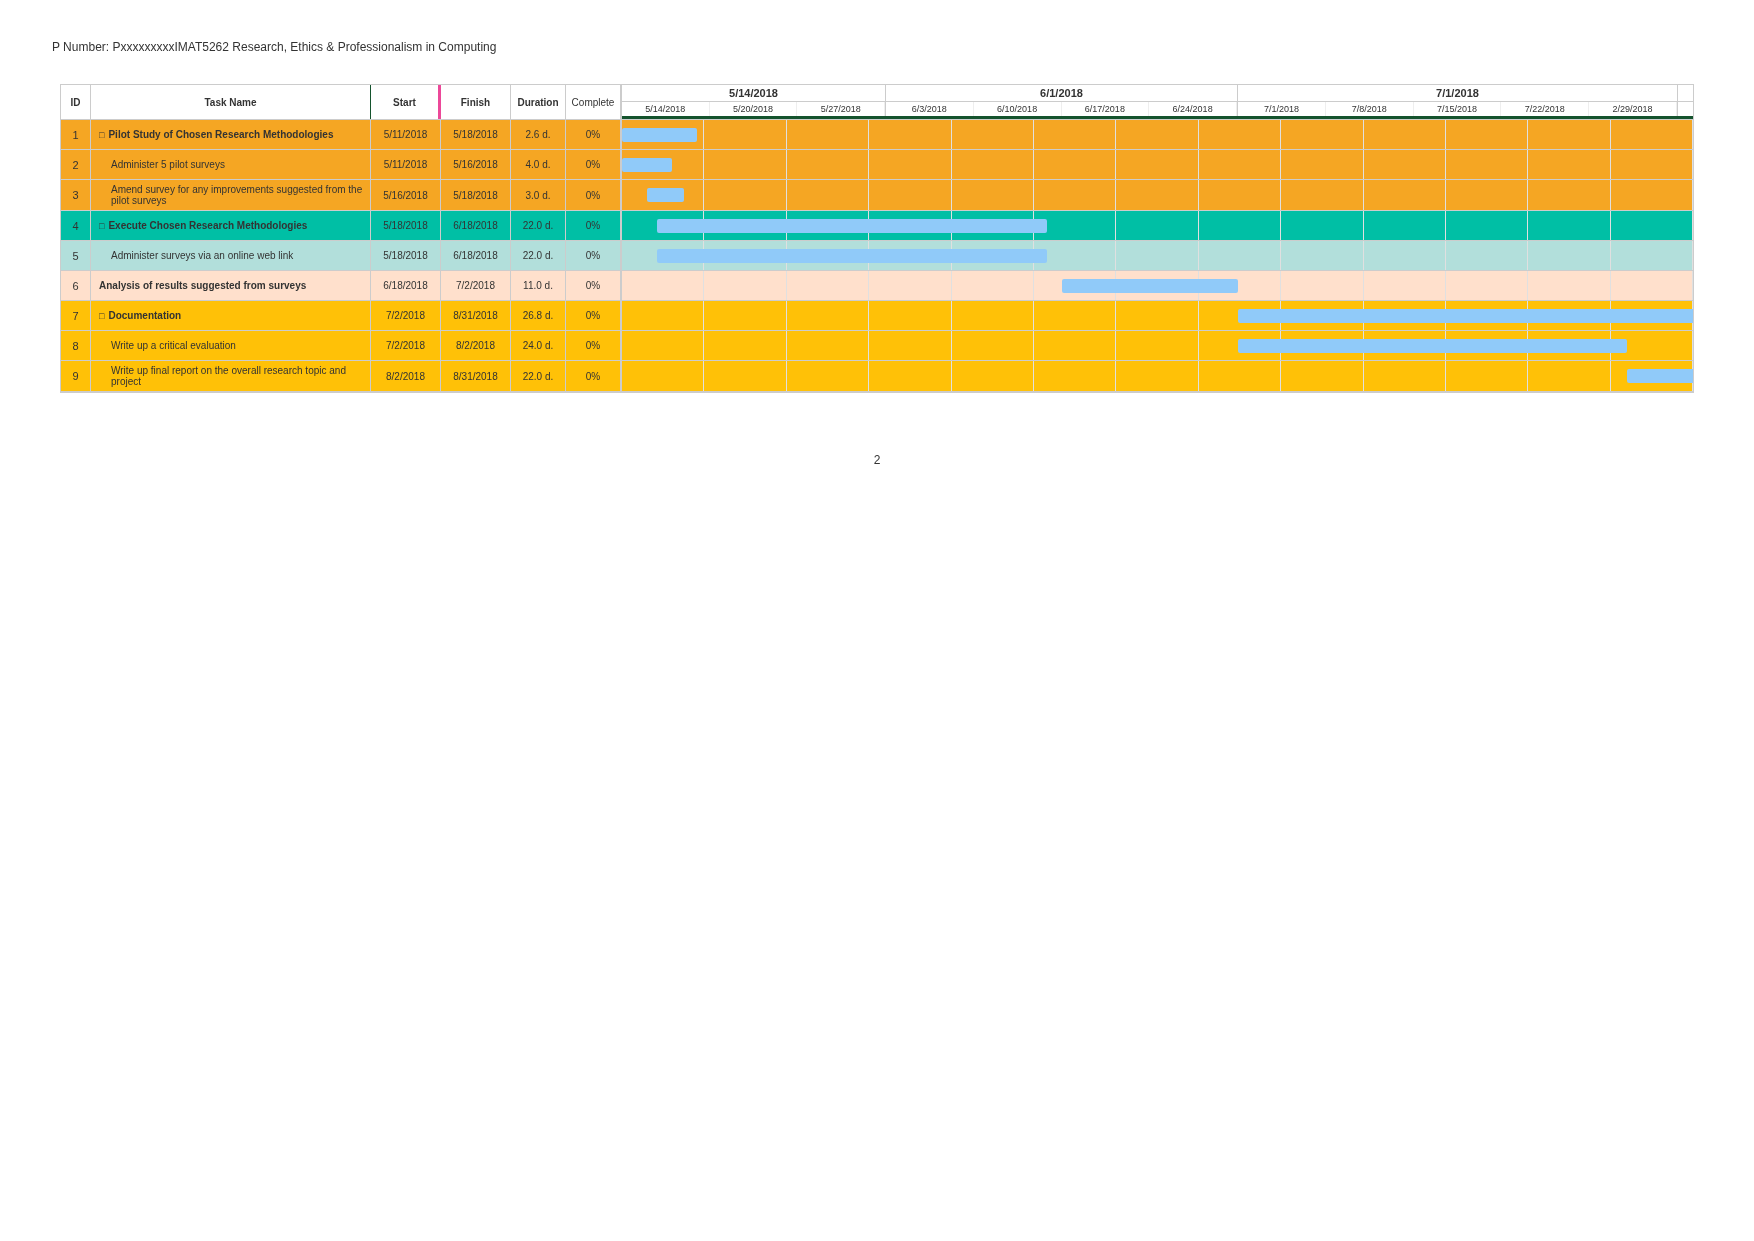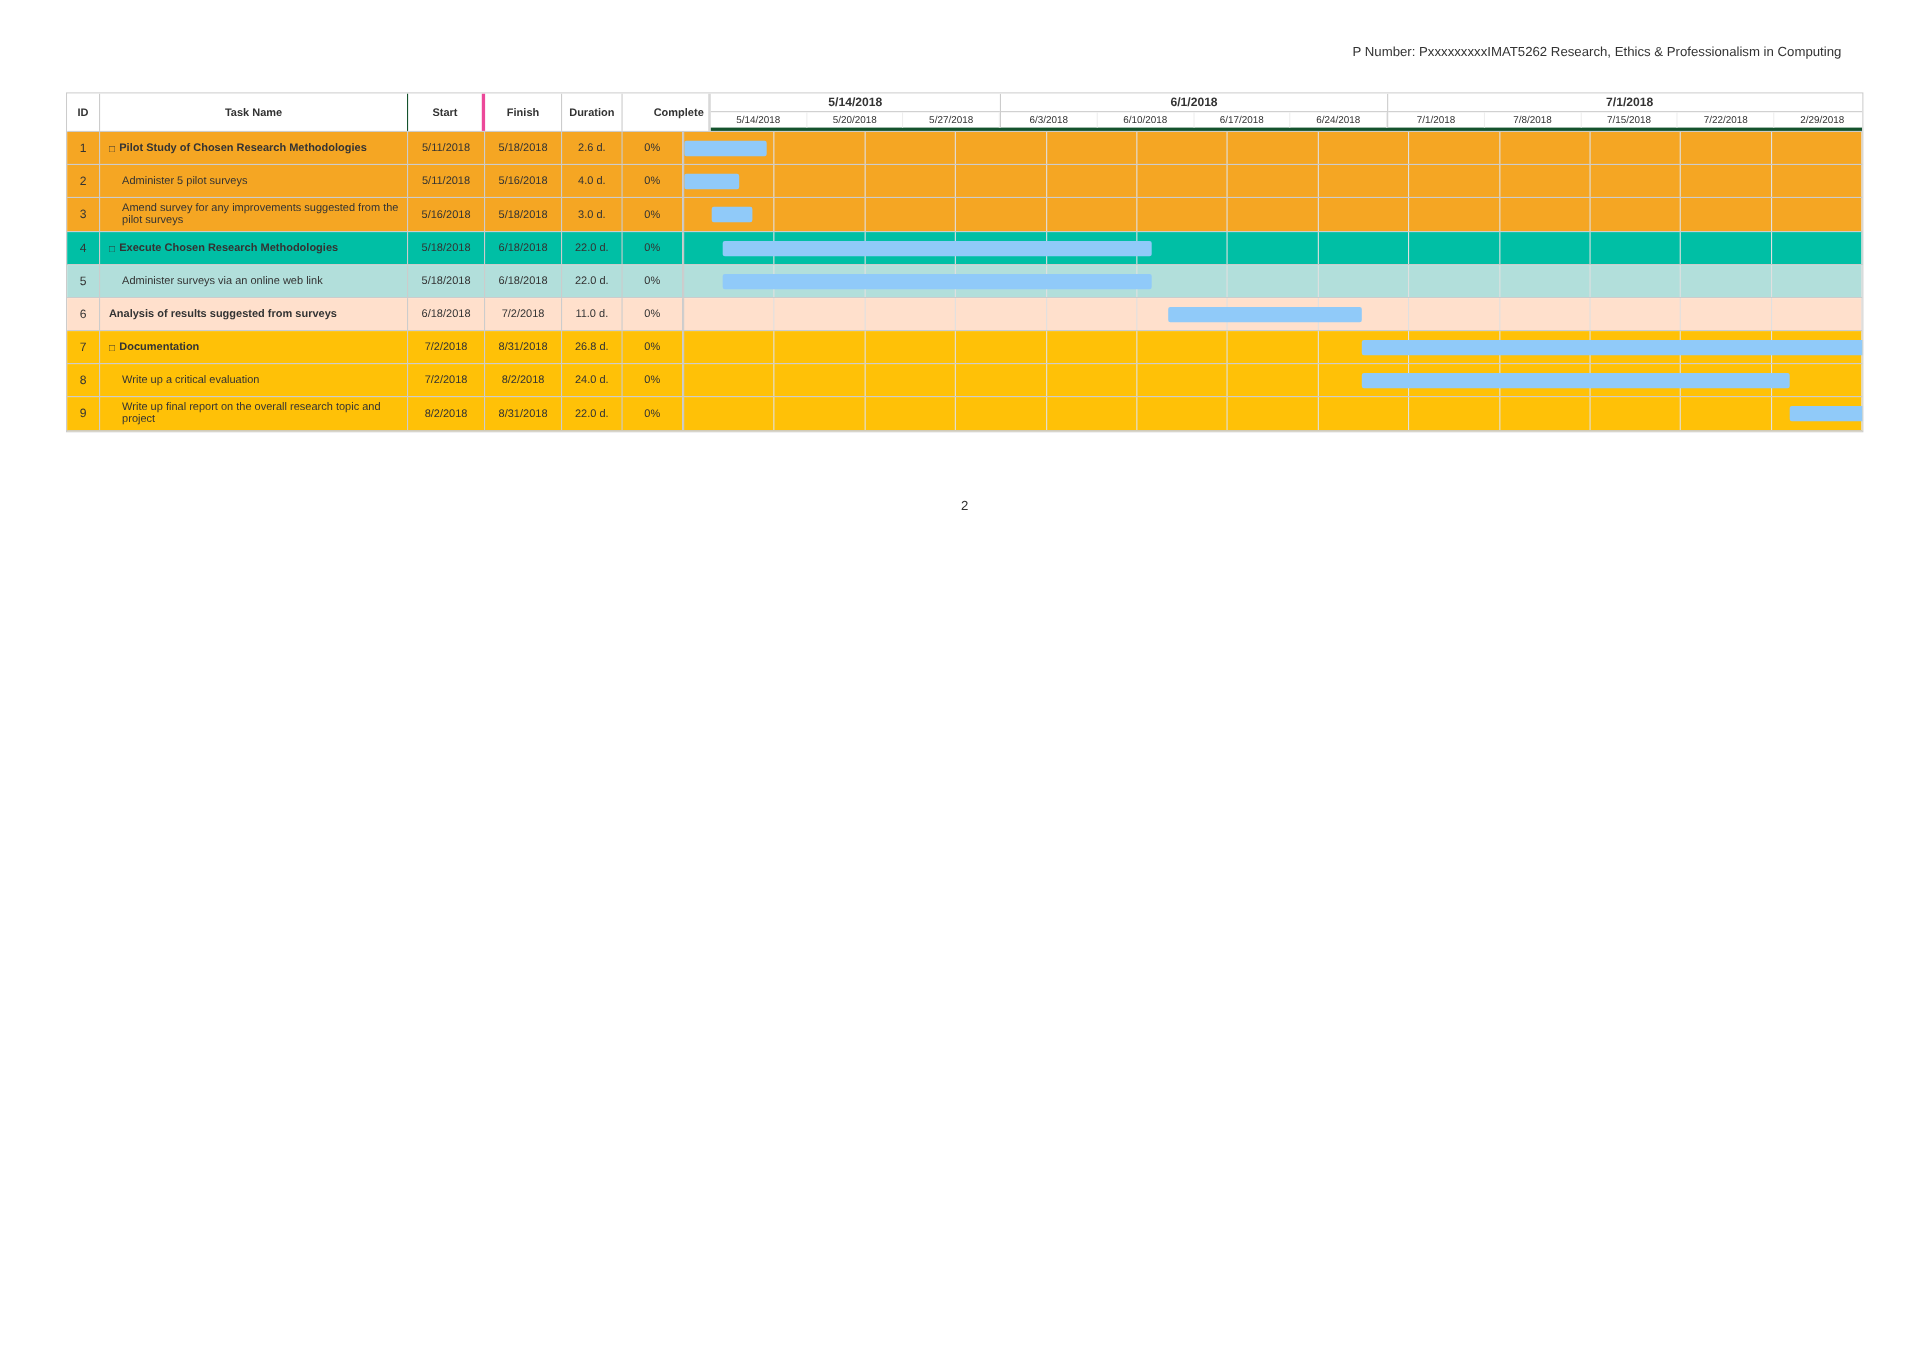--- a/index.html
+++ b/index.html
@@ -7,22 +7,22 @@
       font-family: Arial, sans-serif;
       font-size: 11px;
       background: #fff;
       color: #333;
       width: 1754px;
       min-height: 1241px;
     }
 
     .page-header {
       display: flex;
-      justify-content: flex-end;
-      padding: 40px 80px 20px 36px;
+      justify-content: flex-start;
+      padding: 40px 80px 20px 52px;
       font-size: 12px;
     }
 
     .gantt-container {
       margin: 10px 60px;
       border: 1px solid #ccc;
       overflow: hidden;
     }
 
     .gantt-header {
@@ -99,24 +99,23 @@
     }
 
     .col-complete {
       width: 55px;
       min-width: 55px;
       padding: 4px 4px;
       border-right: 1px solid #ccc;
       display: flex;
       align-items: center;
       justify-content: center;
-      font-weight: bold;
+      font-weight: normal;
       font-size: 11px;
       text-align: center;
-      margin-left: 24px;
     }
 
     .timeline-header {
       flex: 1;
       overflow: hidden;
     }
 
     .timeline-months {
       display: flex;
       border-bottom: 3px solid #14532d;

